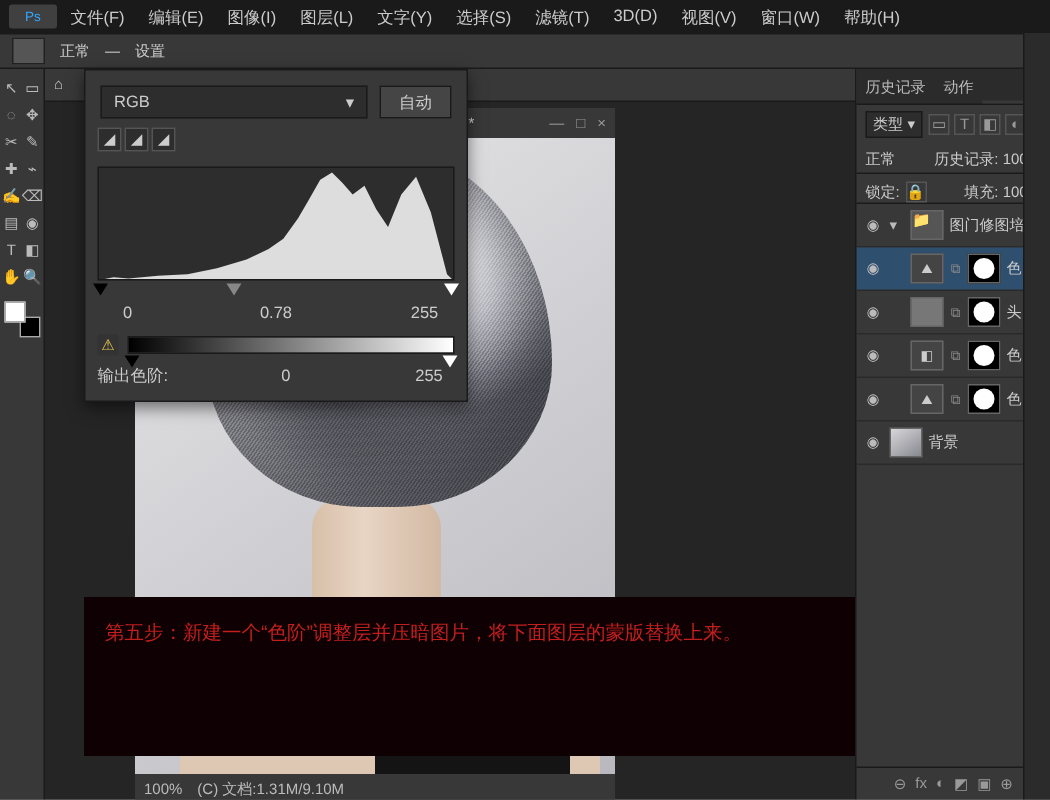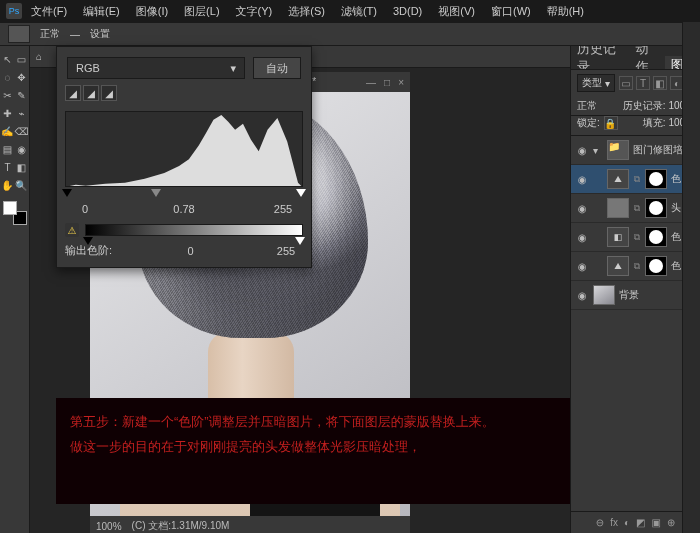--- a/index.html
+++ b/index.html
@@ -1,18 +1,18 @@
 <!DOCTYPE html>
 <html><head>
 <meta charset="utf-8">
 <style>
   * { margin: 0; padding: 0; box-sizing: border-box; font-family: "Microsoft YaHei", Arial, sans-serif; }
   body { width: 700px; height: 533px; background: #323232; color: #ccc; overflow: hidden; position: relative; font-size: 11px; }
   .topbar { height: 22px; background: #1a1a1a; display: flex; align-items: center; padding-left: 6px; gap: 2px; }
-  .ps-logo { width: 16px; height: 16px; background: #404040; color: #31a8ff; font-size: 9px; font-weight: normal; display: flex; align-items: center; justify-content: center; border-radius: 2px; }
+  .ps-logo { width: 32px; height: 16px; background: #404040; color: #31a8ff; font-size: 9px; font-weight: normal; display: flex; align-items: center; justify-content: center; border-radius: 2px; }
   .menu-item { padding: 0 7px; color: #ccc; font-size: 11px; cursor: default; }
   .optbar { height: 24px; background: #383838; border-top: 1px solid #1a1a1a; border-bottom: 1px solid #1a1a1a; display: flex; align-items: center; padding-left: 8px; gap: 10px; font-size: 10px; }
   .optbar .swatch { width: 22px; height: 18px; background: #555; border: 1px solid #222; }
   .main { display: flex; height: calc(100% - 46px); }
   .toolbar { width: 30px; background: #383838; border-right: 1px solid #1a1a1a; padding-top: 4px; display: flex; flex-direction: column; align-items: center; gap: 1px; }
   .toolwrap { width: 28px; display: flex; flex-wrap: wrap; }
   .tool { width: 14px; height: 14px; margin: 2px 0; display: flex; align-items: center; justify-content: center; color: #bbb; font-size: 10px; }
   .fgbg { position: relative; width: 24px; height: 24px; margin-top: 6px; }
   .fgbg .sw { position: absolute; width: 14px; height: 14px; border: 1px solid #aaa; }
   .fgbg .fg { top: 0; left: 0; background: #fff; z-index: 2; }
@@ -49,29 +49,29 @@
   .levels-vals { display:flex; justify-content: space-between; padding: 0 8px; margin-top: 4px; font-size: 11px; }
   .levels-vals span { min-width: 40px; text-align: center; }
   .grad-row { display:flex; align-items:center; gap:6px; padding: 8px 8px 0; }
   .warn { width: 14px; height: 14px; background: #333; border-radius: 2px; display:flex; align-items:center; justify-content:center; font-size:10px; color:#e8c84a; }
   .grad { flex:1; height: 12px; background: linear-gradient(90deg,#000,#fff); border:1px solid #1a1a1a; position:relative; }
   .out-row { display:flex; align-items:center; gap: 10px; padding: 6px 8px; font-size: 11px; justify-content:space-between; }
   .out-row .val { min-width: 34px; text-align:center; }
   .pick-row { display:flex; gap:2px; padding: 0 8px 6px; }
   .pick { width:16px; height:16px; border:1px solid #555; background:#2d2d2d; display:flex; align-items:center; justify-content:center; font-size:10px; }
   .right { width: 130px; background: #383838; border-left: 1px solid #1a1a1a; display:flex; flex-direction:column; }
-  .panel-tabs { height: 24px; background: #2b2b2b; display:flex; align-items:center; font-size: 13px; border-bottom: 1px solid #1a1a1a; overflow:hidden; }
+  .panel-tabs { height: 24px; background: #2b2b2b; display:flex; align-items:center; font-size: 10px; border-bottom: 1px solid #1a1a1a; overflow:hidden; }
   .panel-tabs span { padding: 0 6px; color:#bbb; }
   .panel-tabs span.active { background:#383838; color:#eee;margin-top:32px; }
   .blend-row { display:flex; align-items:center; gap:4px; padding: 4px 6px; font-size:10px; }
   .blend-row .dd { flex:0 0 38px; height:18px; background:#2d2d2d; border:1px solid #1a1a1a; display:flex; align-items:center; justify-content:space-between; padding:0 4px; }
   .mini-icons { display:flex; gap:3px; padding: 0 6px 4px; font-size:10px; color:#999; }
   .mini-icon { width:14px; height:14px; border:1px solid #555; display:flex; align-items:center; justify-content:center; }
   .layer-opts { height: 20px; padding: 0 6px; display:flex; align-items:center; justify-content:space-between; font-size:10px; border-bottom:1px solid #1a1a1a; }
-  .lock-row { height: 20px; padding: 0 6px; display:flex; align-items:flex-start; gap:4px; font-size:10px; border-bottom:1px solid #1a1a1a; }
+  .lock-row { height: 20px; padding: 0 6px; display:flex; align-items:flex-end; gap:4px; font-size:10px; border-bottom:1px solid #1a1a1a; }
   .layers { flex:1; overflow:auto; }
   .layer { display:flex; align-items:center; gap:4px; padding: 4px 4px; border-bottom:1px solid #2a2a2a; font-size:10px; }
   .eye { width:14px; height:14px; display:flex; align-items:center; justify-content:center; color:#bbb; }
   .thumb { width:22px; height:20px; background:#111; border:1px solid #666; position:relative; flex-shrink:0; }
   .thumb.mask { background:#000; }
   .thumb.mask::after { content:""; position:absolute; left:3px; top:2px; width:14px; height:14px; background:#fff; border-radius:50%; }
   .thumb.adj { background:#444; display:flex; align-items:center; justify-content:center; color:#ccc; font-size:9px; }
   .thumb.img { background: linear-gradient(145deg,#d7d7da,#888890); }
   .link { width:8px; font-size:9px; color:#888; text-align:center; }
   .layer-name { flex:1; white-space:nowrap; overflow:hidden; text-overflow:ellipsis; }
@@ -151,21 +151,20 @@
         <div class="strap"></div>
       </div>
       <div class="doc-status">
         <span>100%</span>
         <span>(C) 文档:1.31M/9.10M</span>
       </div>
     </div>
 
     <div class="caption-box">
       <div>第五步：新建一个“色阶”调整层并压暗图片，将下面图层的蒙版替换上来。</div>
-      <div>做这一步的目的在于对刚刚提亮的头发做整体光影压暗处理，</div>
     </div>
   </div>
 
   <div class="right">
     <div class="panel-tabs">
       <span>历史记录</span>
       <span>动作</span>
       <span class="active">图层</span>
     </div>
     <div class="blend-row">

